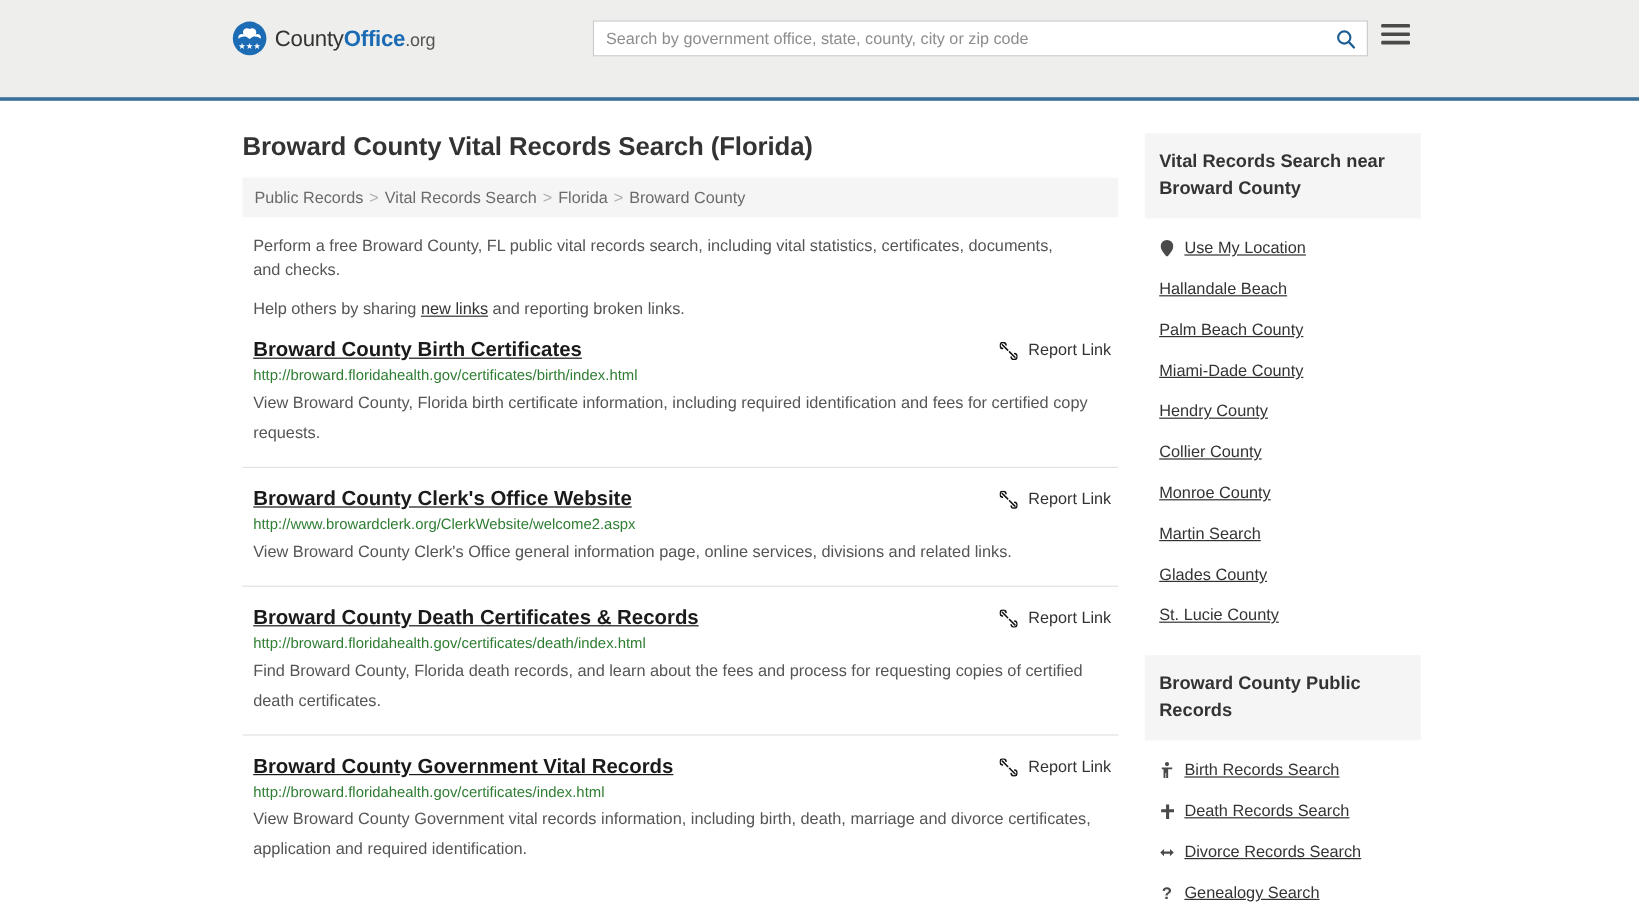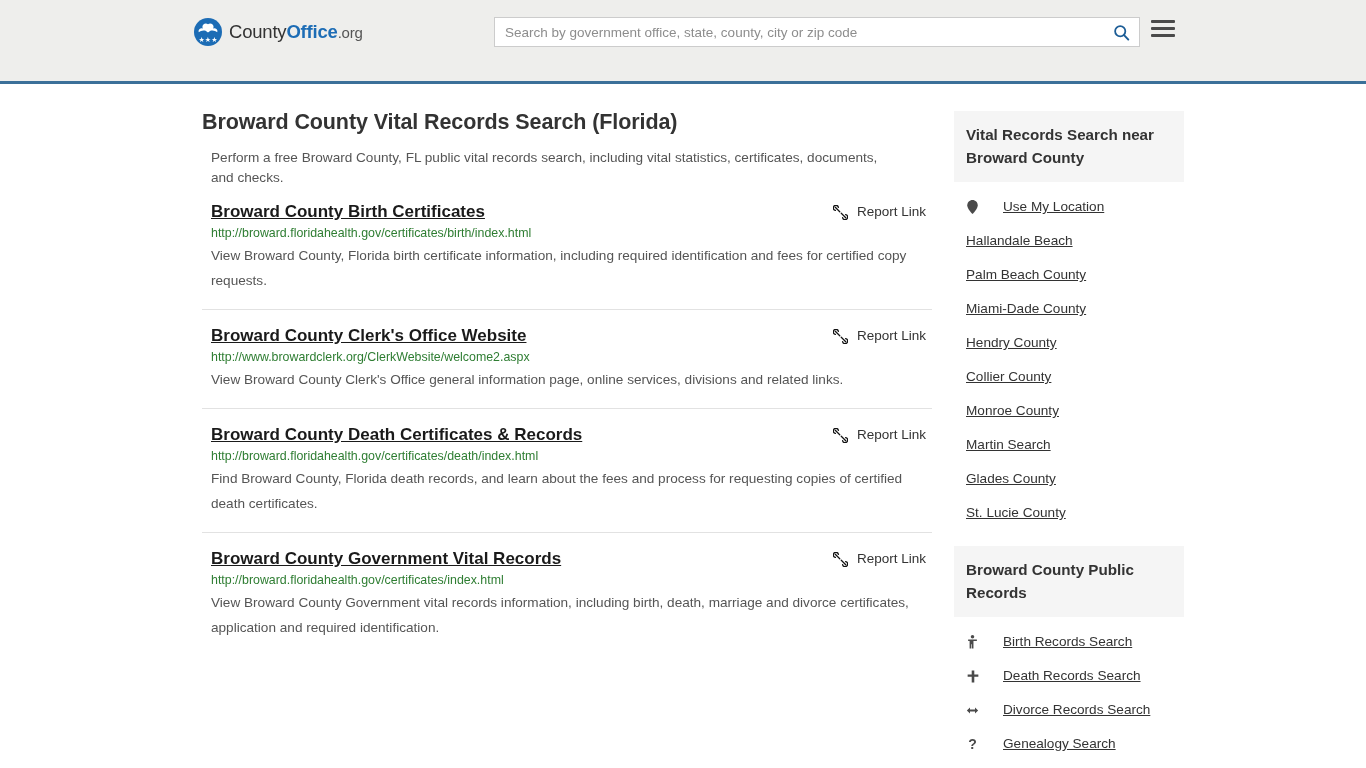--- a/index.html
+++ b/index.html
@@ -217,21 +217,21 @@
     padding: 12px 12px 13px 12px;
     font-size: 15.2px;
     font-weight: bold;
     color: #333333;
     line-height: 23px;
   }
   .side-list { padding: 8px 0 0 0; }
   .side-item {
     display: flex;
     align-items: center;
-    gap: 24px;
+    gap: 8px;
     padding: 6px 0 6px 12px;
     font-size: 13.6px;
     line-height: 22px;
   }
   .side-item a {
     color: #333333;
     text-decoration: underline;
     cursor: pointer;
   }
   .side-icon {
@@ -276,23 +276,27 @@
   </div>
 </div>
 
 <div class="page">
   <div class="container">
 
     <div class="main-col">
 
       <h1 class="page-title">Broward County Vital Records Search (Florida)</h1>
 
+      <div class="breadcrumb">
+        <a href="#">Public Records</a><span class="sep">&gt;</span><a href="#">Vital Records Search</a><span class="sep">&gt;</span><a href="#">Florida</a><span class="sep">&gt;</span><a href="#">Broward County</a>
+      </div>
 
       <div class="intro">
         <p>Perform a free Broward County, FL public vital records search, including vital statistics, certificates, documents, and checks.</p>
+        <p><span>Help others by sharing </span><a href="#">new links</a><span> and reporting broken links.</span></p>
       </div>
 
       <div class="results">
 
         <div class="result">
           <div class="result-head">
             <a class="result-title" href="#">Broward County Birth Certificates</a>
             <span class="report-link">
               <svg width="15" height="15" viewBox="0 0 20 20">
                 <path d="M3 3 L9 9 M17 17 L11 11" stroke="#111" stroke-width="1.7" fill="none" stroke-linecap="round"></path>

